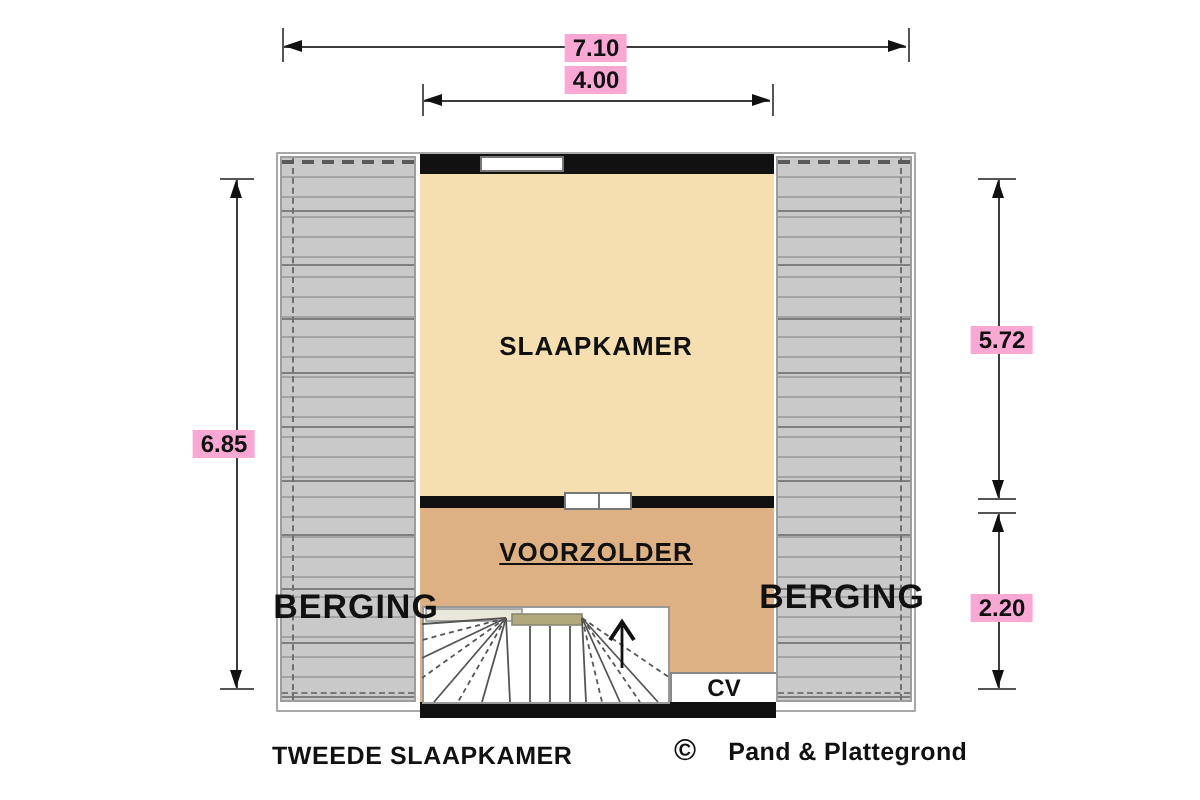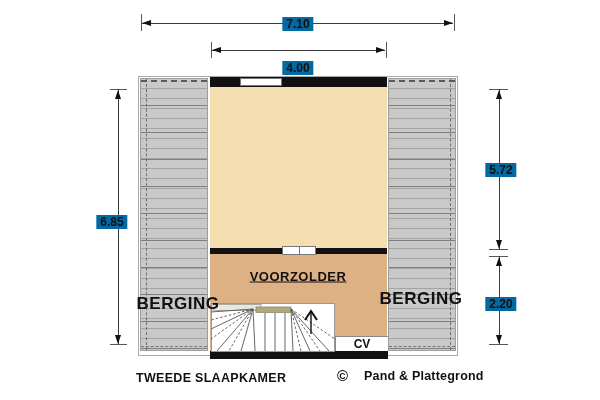--- a/index.html
+++ b/index.html
@@ -8,21 +8,21 @@
   
   .dim-line-h{position:absolute;height:1px;background:#3c3c3c;}
   .dim-line-v{position:absolute;width:1px;background:#3c3c3c;}
   .tick-v{position:absolute;width:1px;background:#555;}
   .tick-h{position:absolute;height:1px;background:#555;}
   .arr{position:absolute;width:0;height:0;}
   .arr-l{border-top:3px solid transparent;border-bottom:3px solid transparent;border-right:9px solid #111;}
   .arr-r{border-top:3px solid transparent;border-bottom:3px solid transparent;border-left:9px solid #111;}
   .arr-u{border-left:3px solid transparent;border-right:3px solid transparent;border-bottom:9px solid #111;}
   .arr-d{border-left:3px solid transparent;border-right:3px solid transparent;border-top:9px solid #111;}
-  .dim-label{position:absolute;background:#0369a1;font-weight:bold;font-size:12px;line-height:14px;
+  .dim-label{position:absolute;background:#f9a8d4;font-weight:bold;font-size:12px;line-height:14px;
              padding:0 4px;transform:translate(-50%,-50%);white-space:nowrap;z-index:6;}
   
   .plan-border{position:absolute;left:138px;top:76px;width:320px;height:280px;
                border:1px solid #a8a8a8;box-sizing:border-box;background:#fff;}
   .roof{position:absolute;top:78px;height:273px;box-sizing:border-box;
         background-color:var(--roof-fill,#c9c9c9);
         background-image:
           repeating-linear-gradient(to bottom,transparent 0 26px,#7f7f7f 26px 27px),
           repeating-linear-gradient(to bottom,transparent 0 9px,#a4a4a4 9px 10px);
         border:1px solid #9d9d9d;}
@@ -56,21 +56,21 @@
   <div class="dim-line-h" style="left:142px;top:23px;width:311px;"></div>
   <div class="arr arr-l" style="left:142px;top:20px;"></div>
   <div class="arr arr-r" style="left:444px;top:20px;"></div>
   <div class="dim-label" style="left:298px;top:24px;">7.10</div>
 
   <div class="tick-v" style="left:211px;top:42px;height:16px;"></div>
   <div class="tick-v" style="left:386px;top:42px;height:16px;"></div>
   <div class="dim-line-h" style="left:212px;top:50px;width:173px;"></div>
   <div class="arr arr-l" style="left:212px;top:47px;"></div>
   <div class="arr arr-r" style="left:376px;top:47px;"></div>
-  <div class="dim-label" style="left:298px;top:68px;">4.00</div>
+  <div class="dim-label" style="left:298px;top:40px;">4.00</div>
 
   <div class="tick-h" style="left:110px;top:89px;width:17px;"></div>
   <div class="tick-h" style="left:110px;top:344px;width:17px;"></div>
   <div class="dim-line-v" style="left:118px;top:90px;height:254px;"></div>
   <div class="arr arr-u" style="left:115px;top:90px;"></div>
   <div class="arr arr-d" style="left:115px;top:335px;"></div>
   <div class="dim-label" style="left:112px;top:222px;">6.85</div>
 
   <div class="tick-h" style="left:489px;top:89px;width:19px;"></div>
   <div class="tick-h" style="left:489px;top:249px;width:19px;"></div>
@@ -146,20 +146,21 @@
     <g stroke="#111" stroke-width="2" fill="none">
       <line x1="100" y1="31" x2="100" y2="10" stroke-width="1.4"></line>
       <polyline points="94,17 100,8 106,17"></polyline>
     </g>
   </svg>
 
   <div class="cv-box">
     <span>CV</span>
   </div>
 
+  <div class="room-label" style="left:298px;top:173px;">SLAAPKAMER</div>
   <div class="room-label" style="left:298px;top:276px;text-decoration:underline;">VOORZOLDER</div>
   <div class="room-label small-label" style="left:178px;top:304px;">BERGING</div>
   <div class="room-label small-label" style="left:421px;top:299px;">BERGING</div>
 
   <div class="footer-left">TWEEDE SLAAPKAMER</div>
   <div class="copyright">
     <span class="sym">©</span>
     <span class="name">Pand &amp; Plattegrond</span>
   </div>
 

